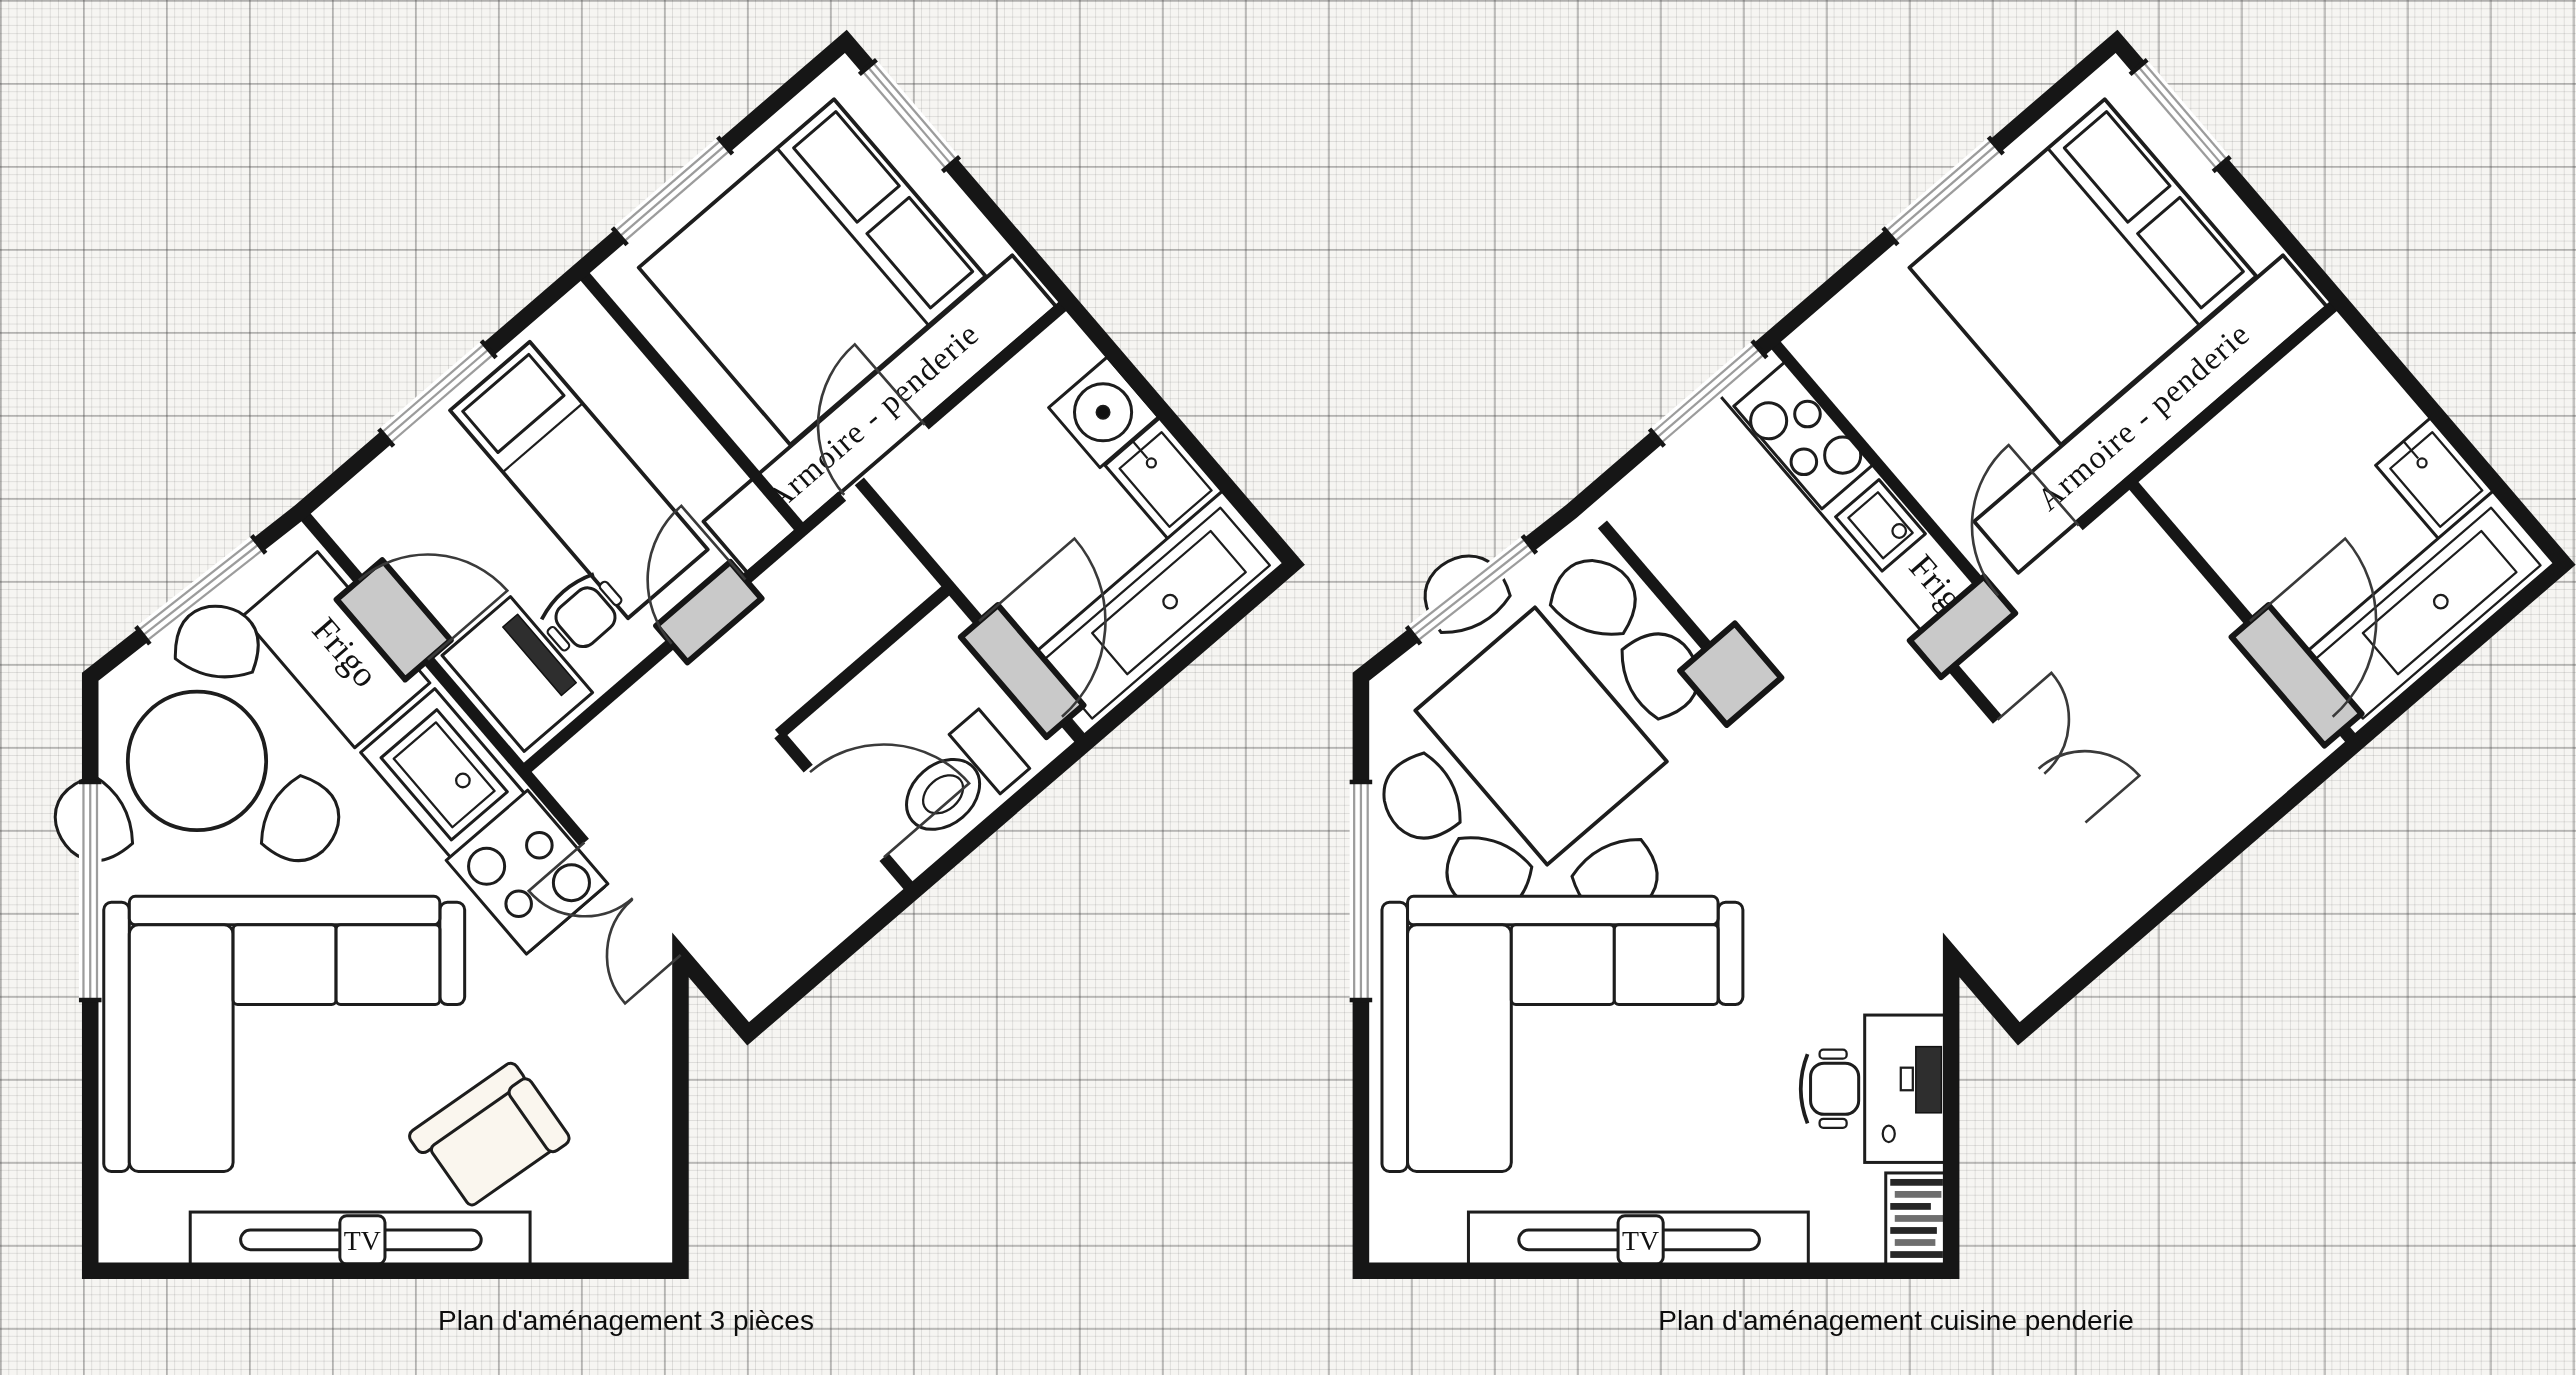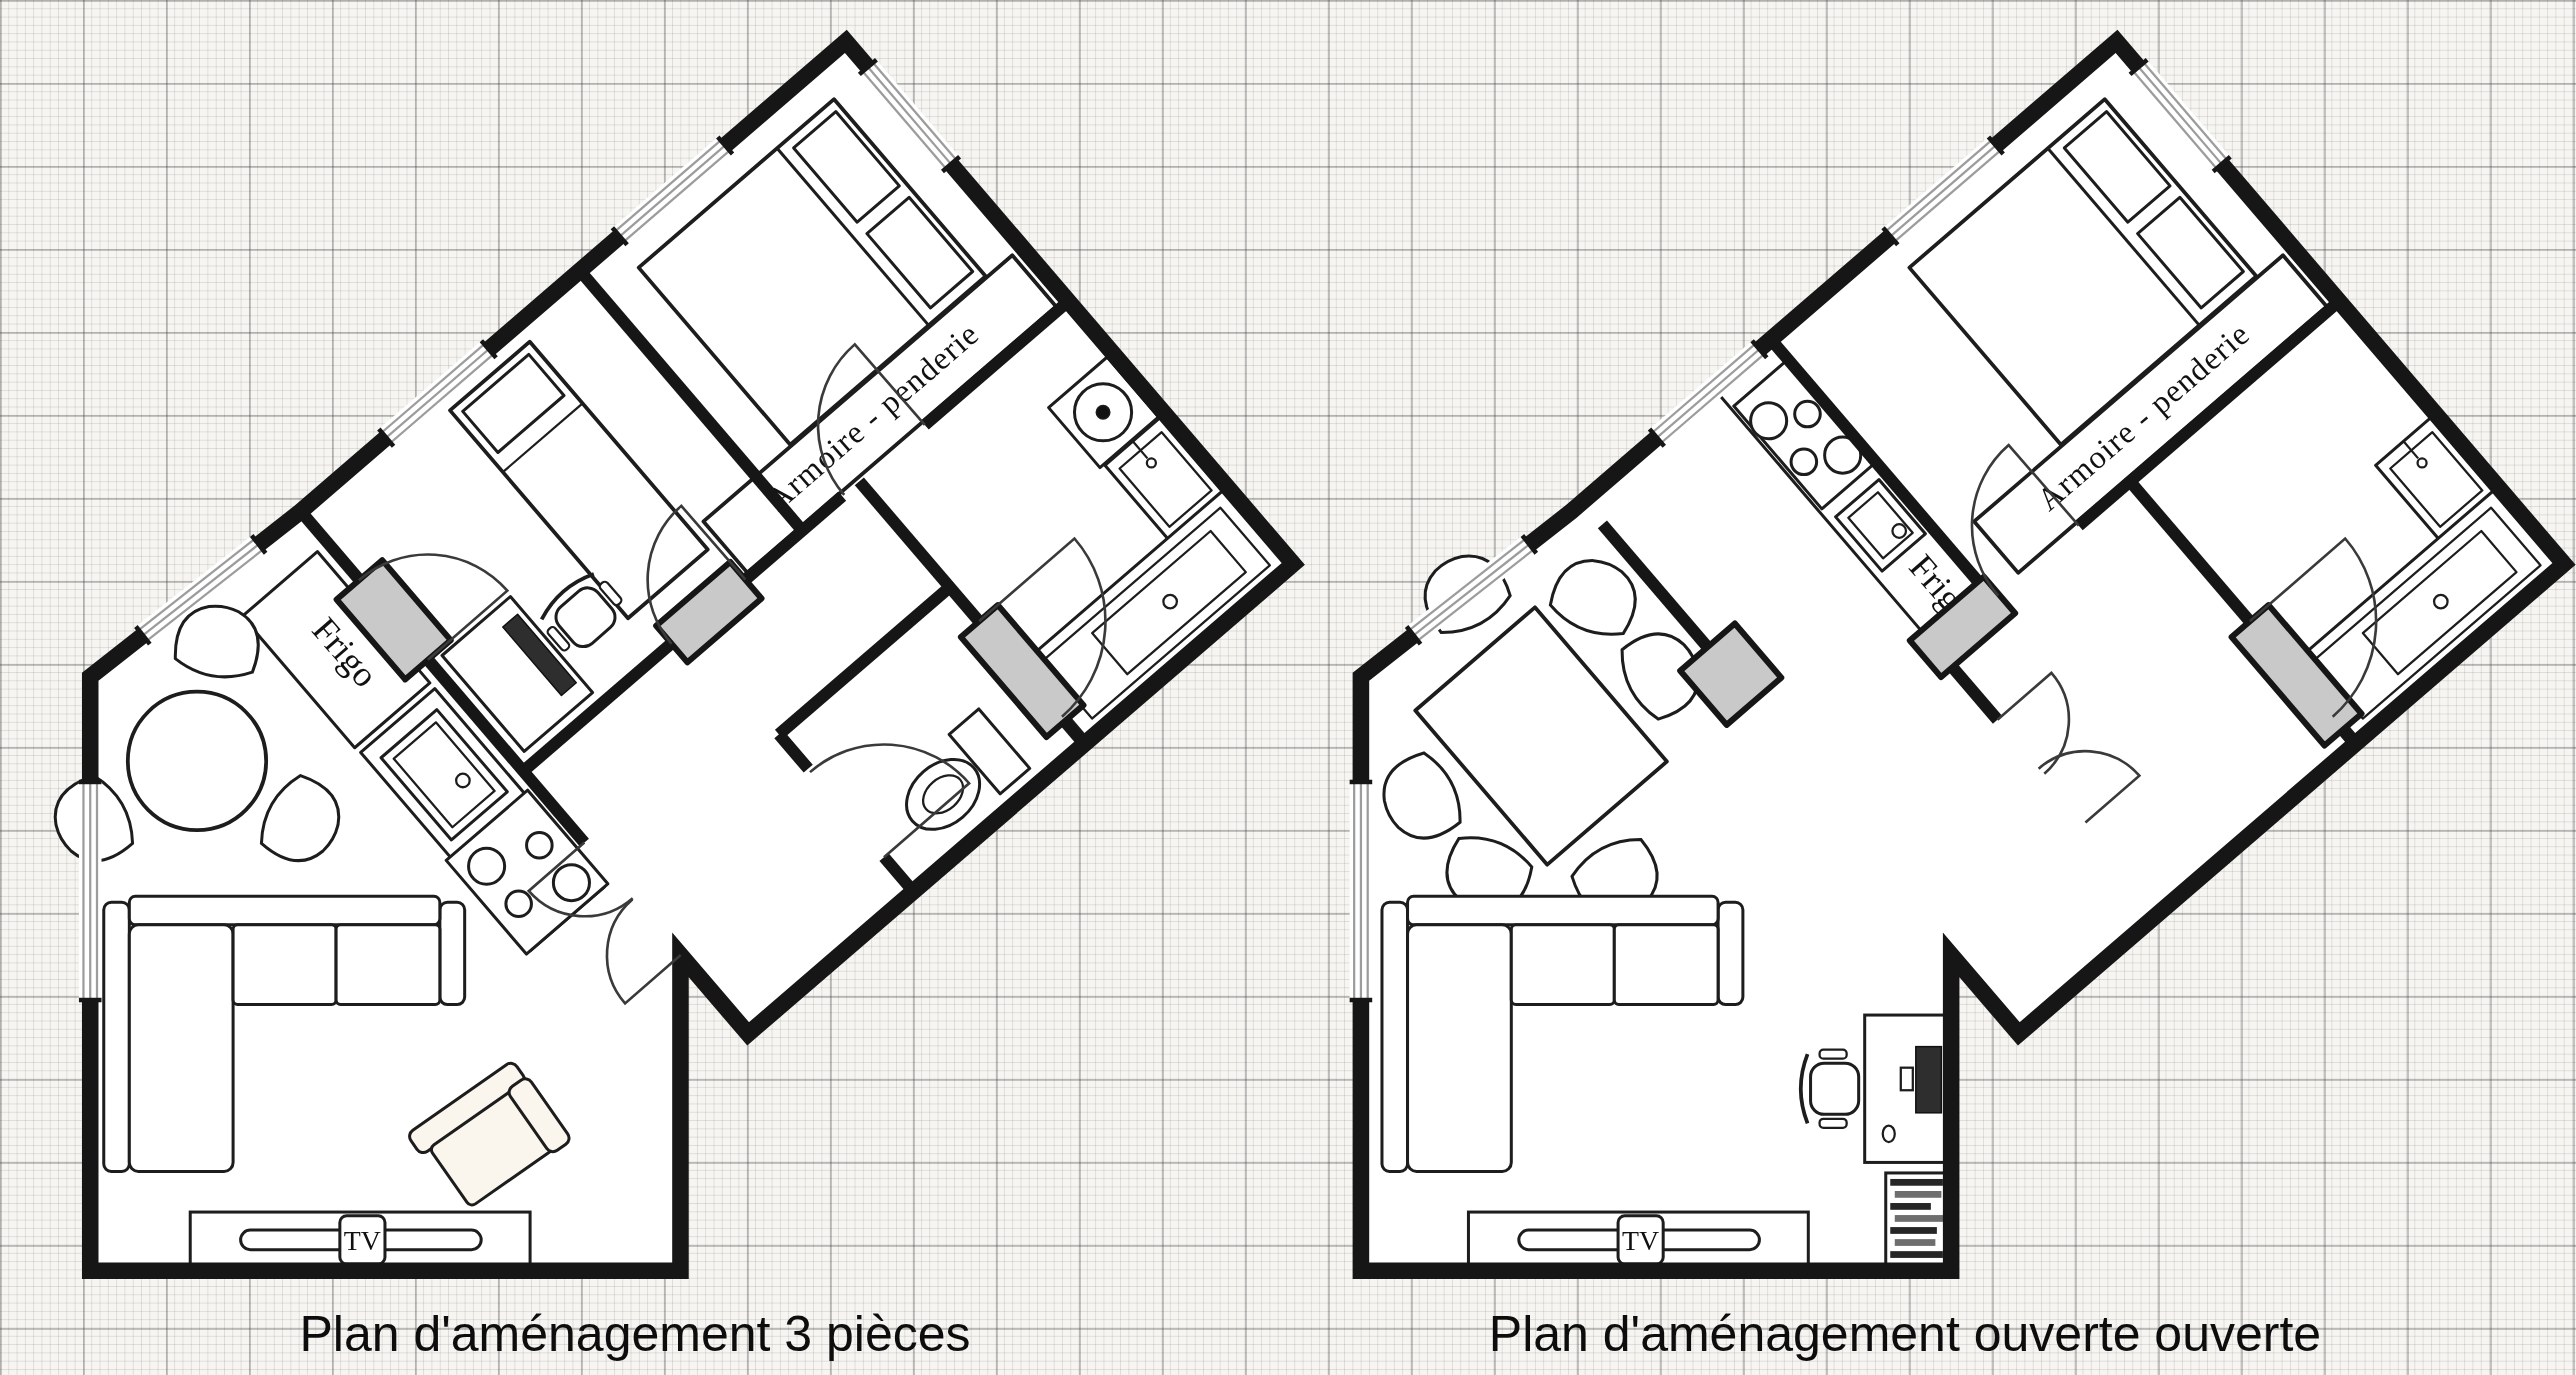--- a/index.html
+++ b/index.html
@@ -10,23 +10,22 @@
       linear-gradient(rgba(60,60,60,.28) 1.5px, transparent 1.5px),
       linear-gradient(90deg, rgba(60,60,60,.28) 1.5px, transparent 1.5px),
       linear-gradient(rgba(90,90,90,.16) 0.8px, transparent 0.8px),
       linear-gradient(90deg, rgba(90,90,90,.16) 0.8px, transparent 0.8px);
     background-size:83px 83px,83px 83px,8.3px 8.3px,8.3px 8.3px;
     font-family:"Liberation Sans", sans-serif;
   }
   svg{position:absolute;inset:0;}
   .caption{
     position:absolute;top:1305px;transform:translateX(-50%);
-    font-size:50px;color:#0d0d0d;white-space:nowrap;
+    font-size:28px;color:#0d0d0d;white-space:nowrap;
     font-family:"Liberation Sans", sans-serif;
-    margin-left:9px;
   }
   text{fill:#111;}
   .serif-lg{font:48px "Liberation Serif", serif;}
   .serif-md{font:43px "Liberation Serif", serif;letter-spacing:1.5px;}
   .tvtxt{font:37px "Liberation Serif", serif;}
 </style>
 </head>
 <body>
 
 <div class="stage">
@@ -288,15 +287,15 @@
         </g>
         <g>
           <path d="M 2657.5,792.2 A 142 142 0 0 1 2671.5,591.9 L 2764.7,699.1" fill="none" stroke="#3a3a3a" stroke-width="3.5"></path>
           <path d="M 2718.9,1029.0 A 95 95 0 0 0 2728.3,895.0 L 2656.6,957.3" fill="none" stroke="#3a3a3a" stroke-width="3.5"></path>
           <path d="M 2711.3,1022.3 A 95 95 0 0 1 2845.3,1031.7 L 2773.6,1094.0" fill="none" stroke="#3a3a3a" stroke-width="3.5"></path>
           <path d="M 3102.4,953.2 A 168 168 0 0 0 3119.0,716.2 L 2992.2,826.4" fill="none" stroke="#3a3a3a" stroke-width="3.5"></path>
         </g>
       </g>
     </svg>
   <div class="caption" style="left:626px">Plan d'aménagement 3 pièces</div>
-  <div class="caption" style="left:1896px">Plan d'aménagement ouverte ouverte</div>
+  <div class="caption" style="left:1896px">Plan d'aménagement cuisine penderie</div>
 </div>
 
 
 </body></html>

